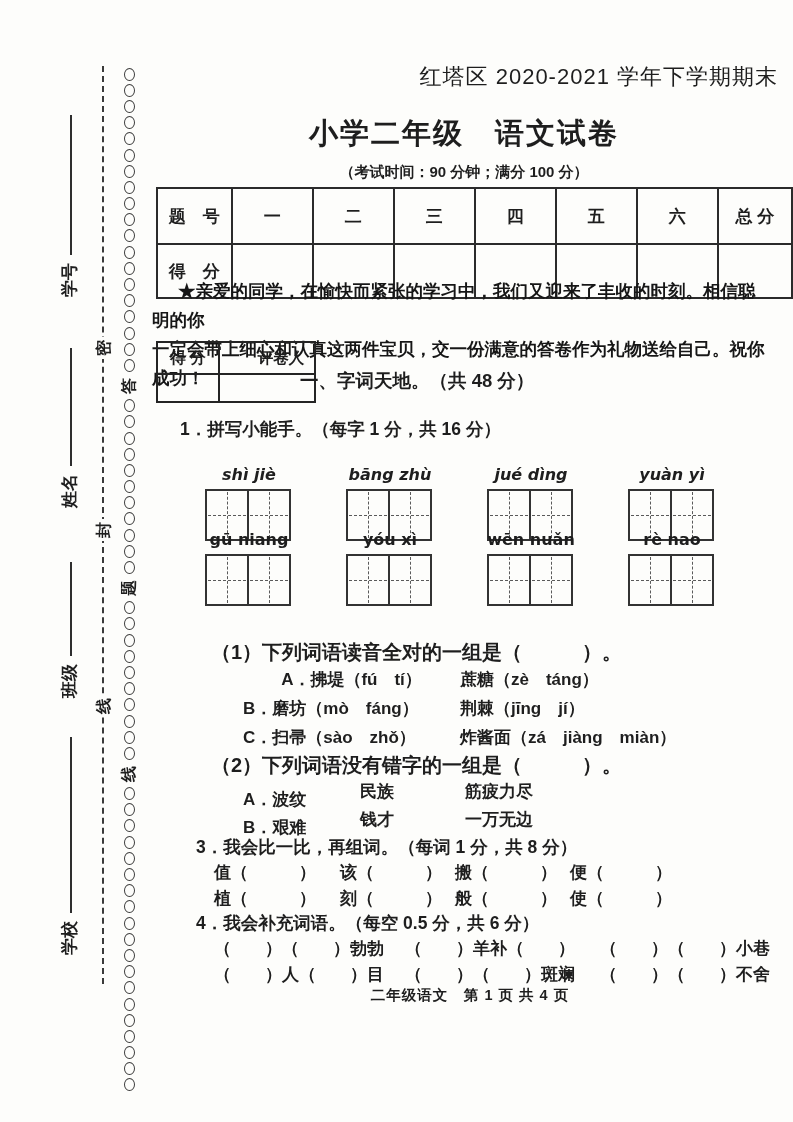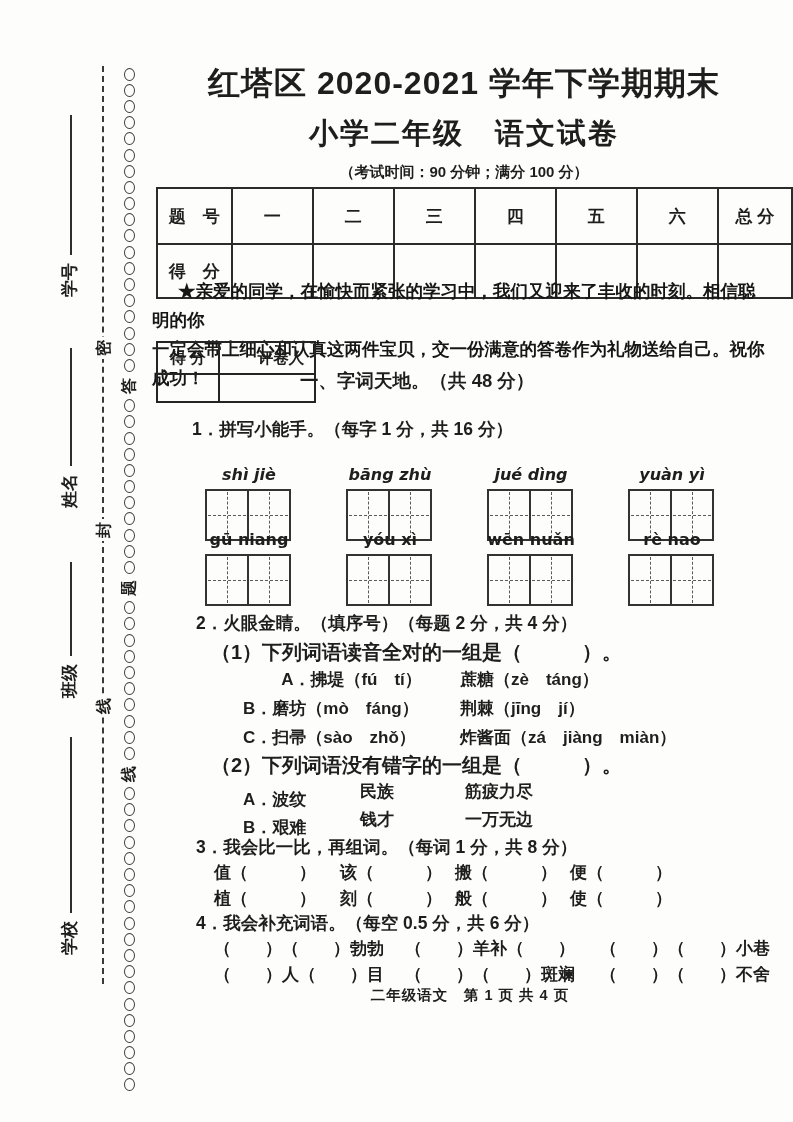--- a/index.html
+++ b/index.html
@@ -18,22 +18,22 @@
   .seal-line{position:absolute; left:102px; top:66px; height:918px; width:0; border-left:2px dashed #3a3a3a;}
   .seal-char, .ans-char{
     position:absolute; width:22px; text-align:center; transform:rotate(-90deg);
     font-size:16px; font-weight:bold; background:#fdfdfb; padding:3px 0; line-height:18px;
   }
   .holes{position:absolute; left:120px; top:66px; width:18px; display:flex; flex-direction:column; align-items:center;}
   .holes .seg{display:flex; flex-direction:column; align-items:center;}
   .hole{width:9px; height:11px; border:1.5px solid #3d3d3d; border-radius:50%; margin:1.6px 0;}
   .holes .ans-char{position:static; transform:rotate(-90deg); background:transparent;}
   
-  .title{position:absolute; left:150px; top:62px; width:628px; text-align:center;
-         font-size:32px; font-weight:bold; letter-spacing:1px;}
+  .title{position:absolute; left:150px; top:62px; width:628px; text-align:right;
+         font-size:22px; font-weight:normal; letter-spacing:1px;}
   .subtitle{position:absolute; left:150px; top:114px; width:628px; text-align:center;
          font-size:29px; font-weight:bold; letter-spacing:2px;}
   .exam-info{position:absolute; left:150px; top:163px; width:628px; text-align:center;
          font-size:15px; font-weight:bold;}
   
   .score-table{position:absolute; left:156px; top:187px; border-collapse:collapse;}
   .score-table td{border:2px solid #2b2b2b; text-align:center; font-size:17px; font-weight:bold; padding:8px;}
   .score-table .hrow td{height:38px;}
   .score-table .srow td{height:36px;}
   .score-table .c0{width:64px;} .score-table .cn{width:78px;} .score-table .ct{width:69px;}
@@ -213,21 +213,21 @@
     </tr>
     <tr class="er">
       <td></td>
       <td></td>
     </tr>
   </tbody>
     </table>
 
   <div class="sec-head">一、字词天地。（共 48 分）</div>
 
-  <div class="q-title" style="left:192px; top:417px;">1．拼写小能手。（每字 1 分，共 16 分）</div>
+  <div class="q-title" style="left:180px; top:417px;">1．拼写小能手。（每字 1 分，共 16 分）</div>
 
   <div class="pinyin-row" style="top:465px;font-style:italic;">
     <div class="pin-group">
       <div class="pin-label">shì jiè</div>
       <div class="tian-pair">
           <div class="tian"></div>
           <div class="tian"></div>
         </div>
     </div>
     <div class="pin-group">
@@ -277,21 +277,20 @@
     </div>
     <div class="pin-group">
       <div class="pin-label">rè nao</div>
       <div class="tian-pair">
           <div class="tian"></div>
           <div class="tian"></div>
         </div>
     </div>
   </div>
 
-  <div class="q-title" style="left:196px; top:611px;">2．火眼金睛。（填序号）（每题 2 分，共 4 分）</div>
   <div class="stem" style="left:211px; top:639px;">（1）下列词语读音全对的一组是（　　　）。</div>
 
   <div class="opt-row" style="top:668px;text-align:center;">
     <span class="opt-left">A．拂堤（fú　tí）</span>
     <span>蔗糖（zè　táng）</span>
   </div>
   <div class="opt-row" style="top:697px;">
     <span class="opt-left">B．磨坊（mò　fáng）</span>
     <span>荆棘（jīng　jí）</span>
   </div>

